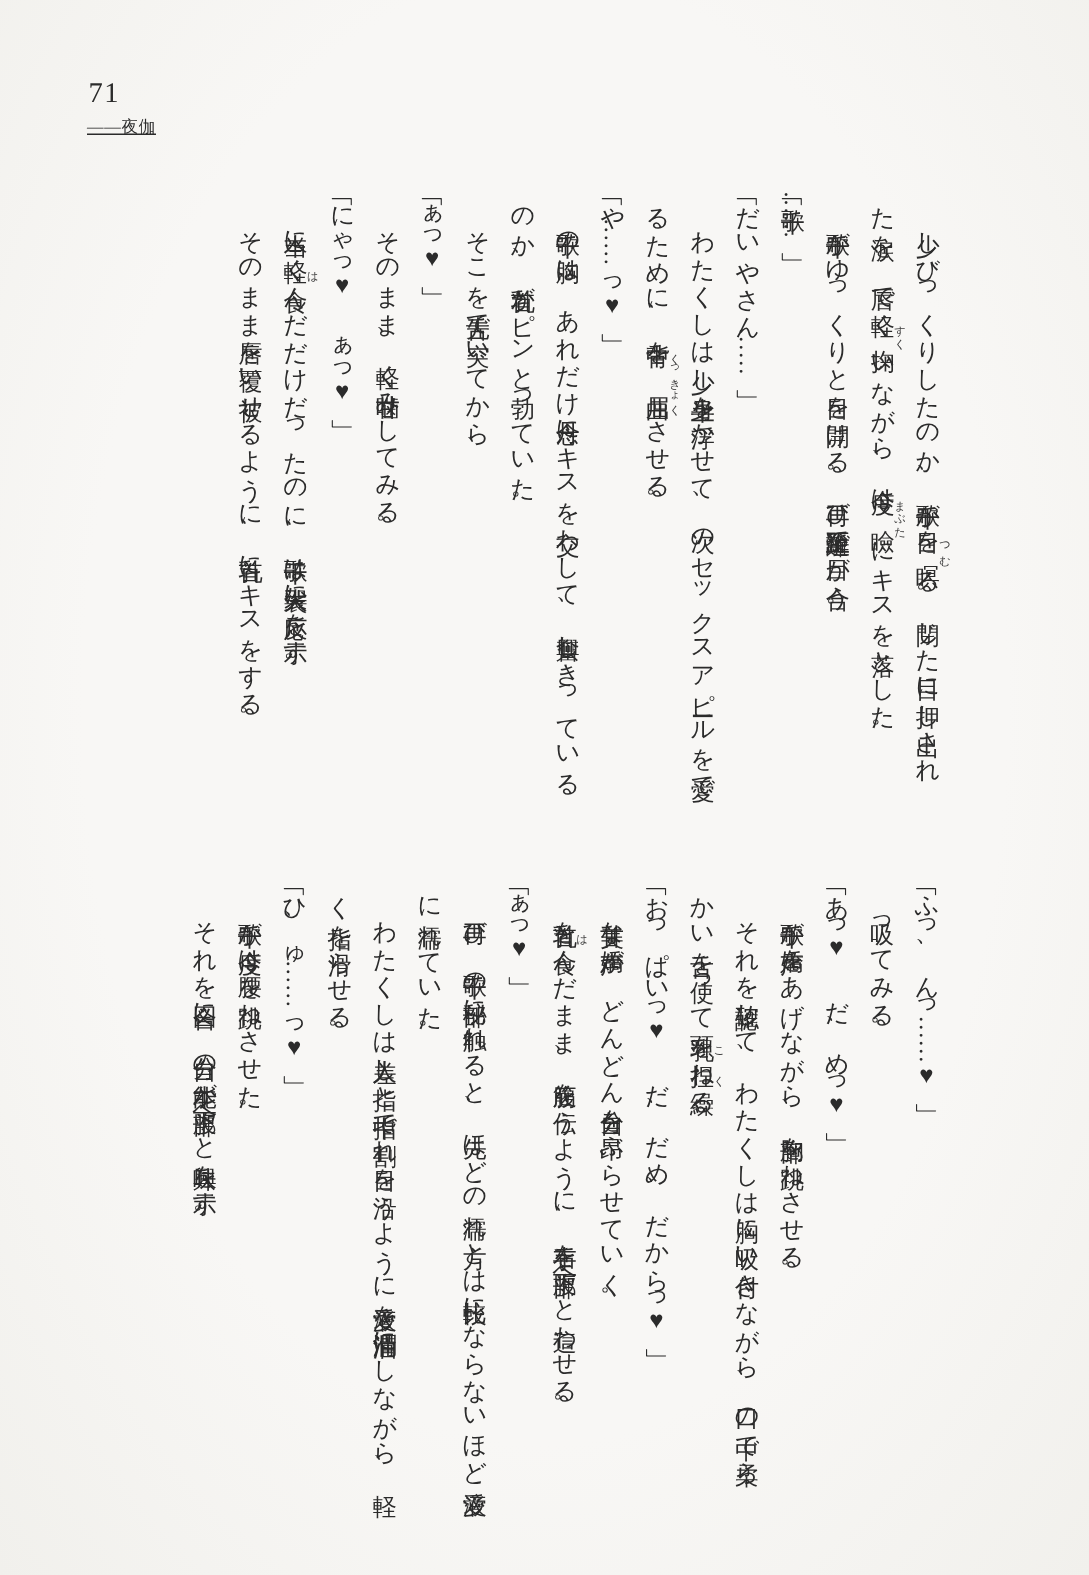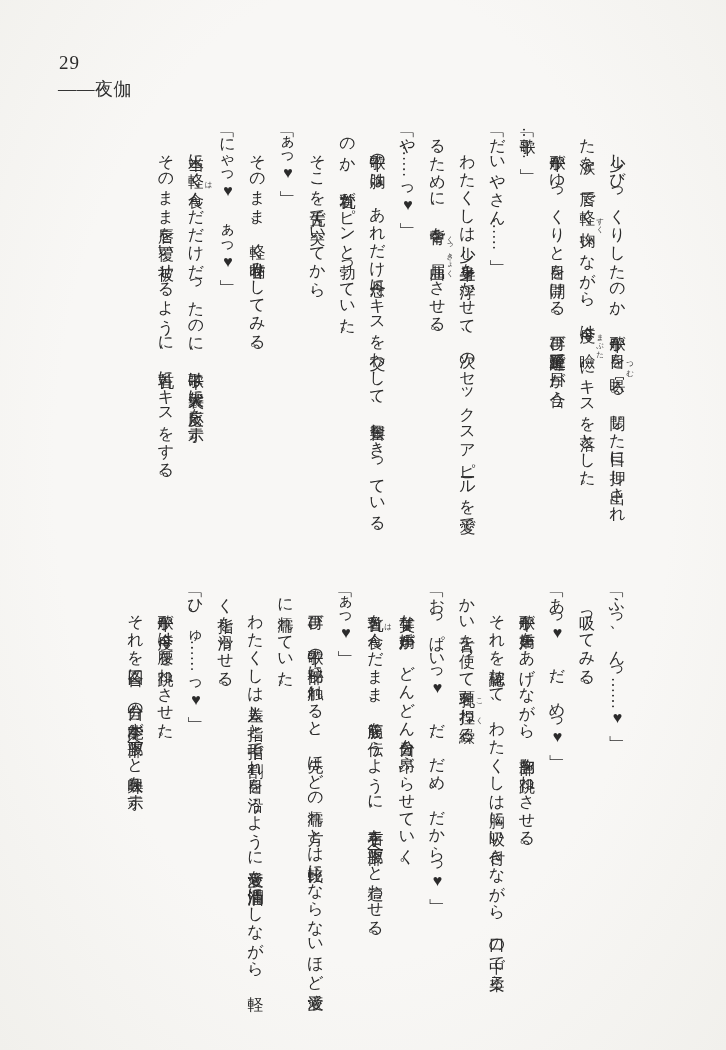--- a/index.html
+++ b/index.html
@@ -14,21 +14,21 @@
   .page {
     position: absolute; inset: 0;
     background: radial-gradient(ellipse at 50% 45%, #f8f7f5 60%, #f1f0ec 100%);
   }
   .pagenum {
     position: absolute; left: 59px; top: 52px;
     font-size: 19px; letter-spacing: 1px;
   }
   .running-head {
     position: absolute; left: 58px; top: 77px;
-    font-size: 18px; letter-spacing: 0.5px;
+    font-size: 11px; letter-spacing: 0.5px; text-decoration: underline;
   }
   .vblock {
     position: absolute;
     writing-mode: vertical-rl;
     text-orientation: mixed;
     font-size: 16px;
     line-height: 30px;
     height: 404px;
     letter-spacing: 0;
     font-kerning: none;
@@ -38,21 +38,21 @@
   #block-bottom { top: 587px; right: 94px; }
   .vblock p { margin: 0; padding: 0; text-indent: 0; }
   .vblock p.indent { text-indent: 16px; }
   ruby { ruby-align: center; }
   rt { font-size: 7.5px; letter-spacing: 0; color: #3a3a3a; }
 </style>
 </head>
 <body style="background: rgb(246, 245, 242); color: rgb(43, 43, 43);">
 
 <div class="page">
-  <div class="pagenum">29</div>
+  <div class="pagenum">71</div>
   <div class="running-head">――夜伽</div>
   <div class="vblock" id="block-top">
       <p class="indent">少しびっくりしたのか、千歌が目を<ruby>瞑<rt>つむ</rt></ruby>る。閉じた目に押し出された涙を、唇で軽く<ruby>掬<rt>すく</rt></ruby>いながら、今度は<ruby>瞼<rt>まぶた</rt></ruby>にキスを落とした。</p>
       <p class="indent">千歌がゆっくりと目を開ける。再び至近距離で目が合う。</p>
       <p>「千歌……」</p>
       <p>「だいやさん……」</p>
       <p class="indent">わたくしは少し上半身を浮かせて、次のセックスアピールを愛でるために、背中を<ruby>屈曲<rt>くっきょく</rt></ruby>させる。</p>
       <p>「や……っ♥」</p>
       <p class="indent">千歌の胸は、あれだけ丹念にキスを交わして、興奮しきっているのか、乳首がピンと勃っていた。</p>
       <p class="indent">そこを舌先で突いてから、</p>

